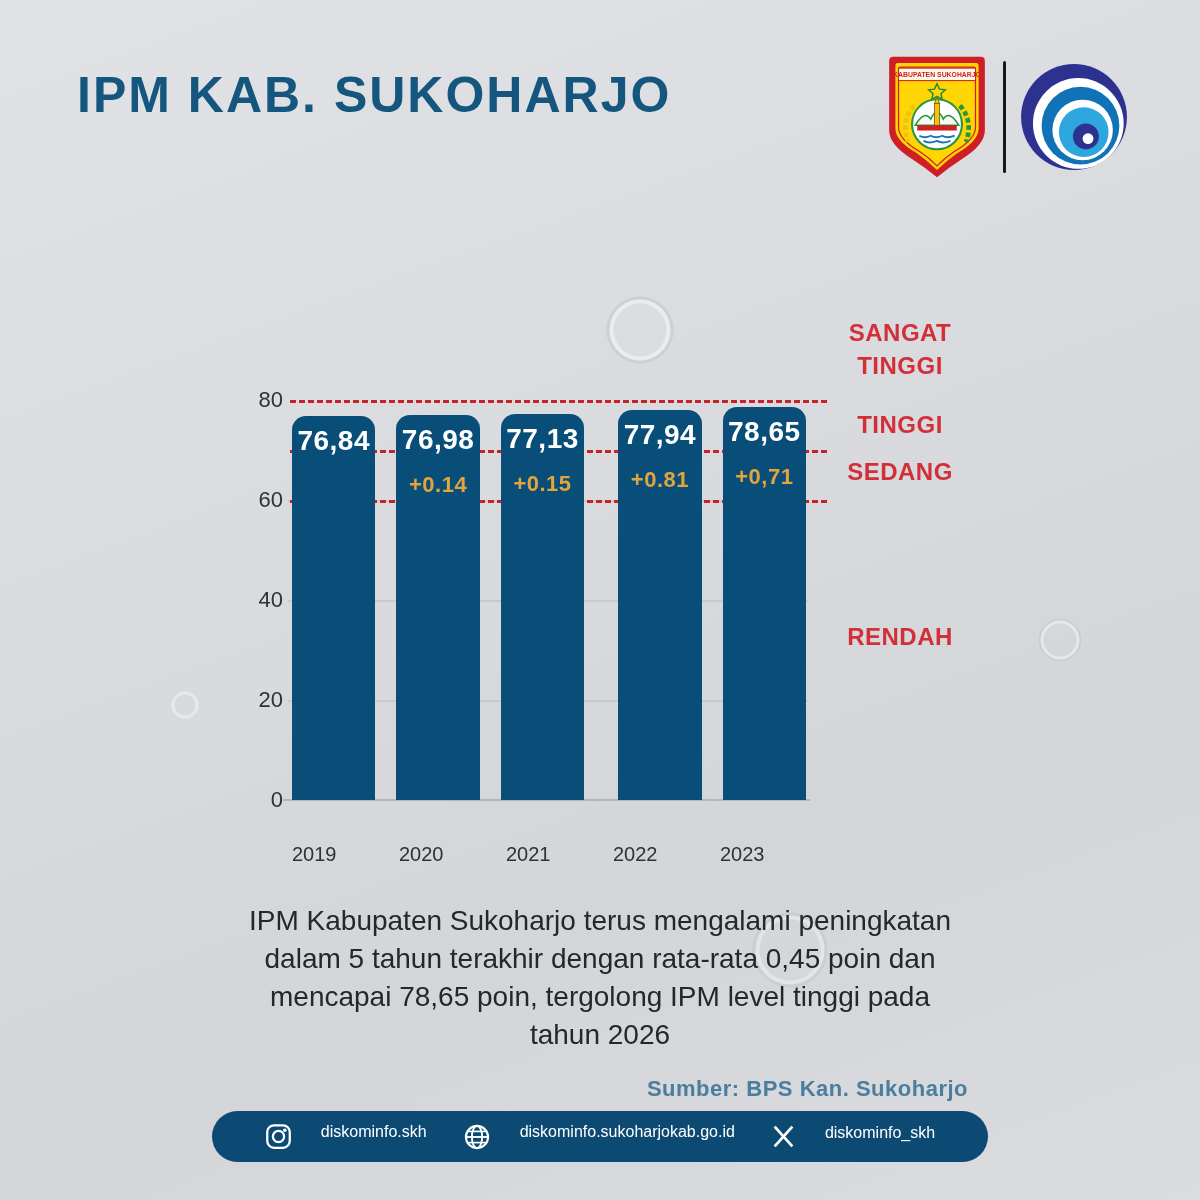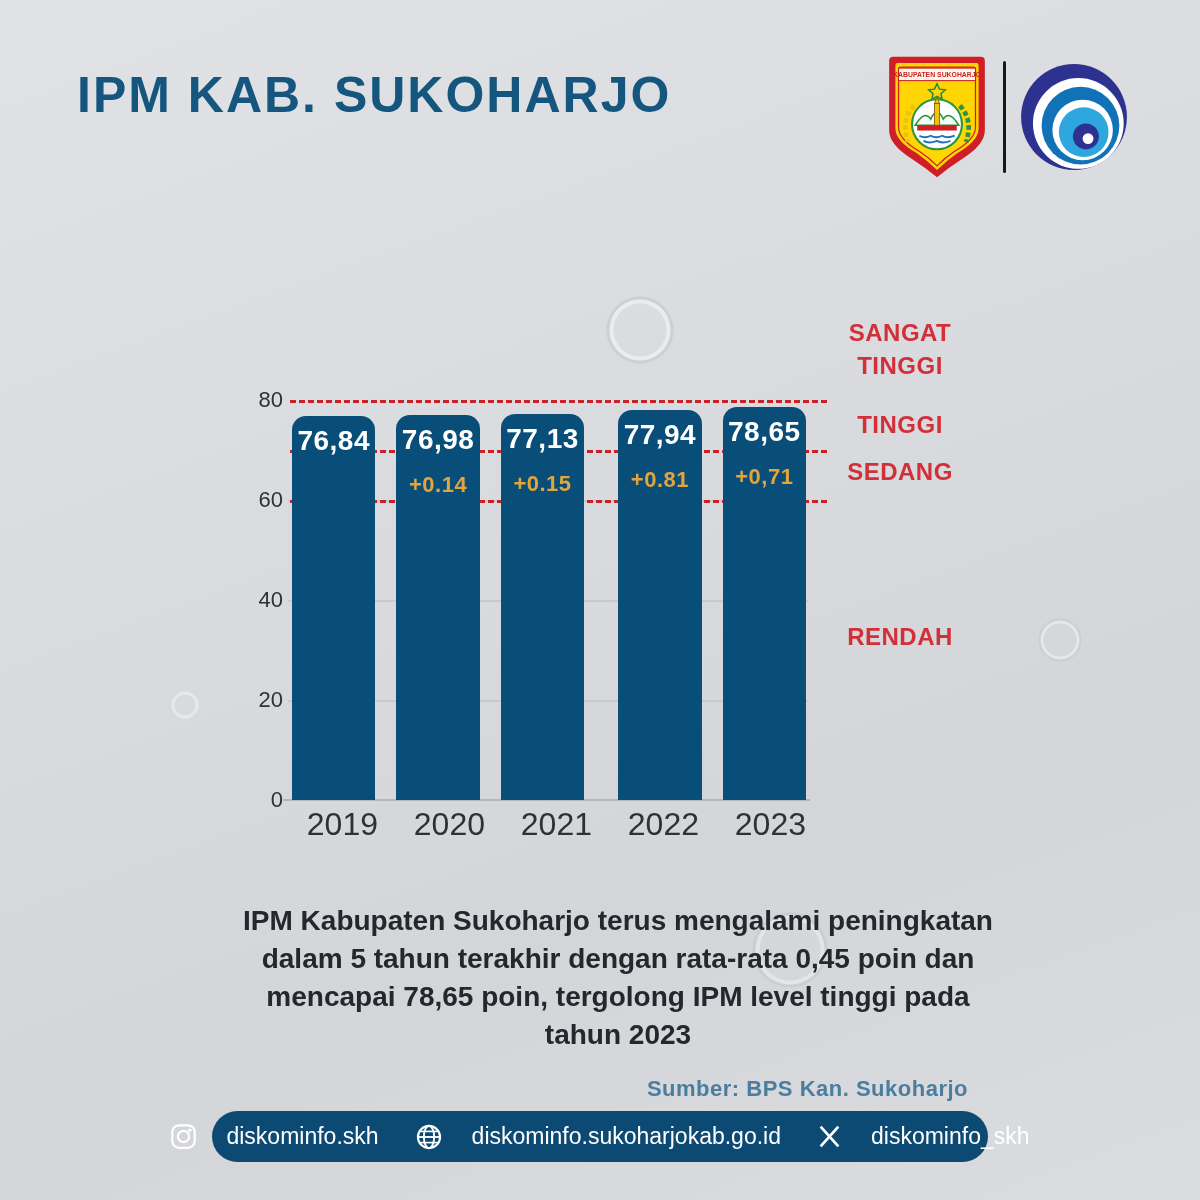--- a/index.html
+++ b/index.html
@@ -21,28 +21,28 @@
   
   .ytick{position:absolute; width:52px; text-align:right; font-size:22px; color:#2e3136; height:28px; line-height:28px;}
   .gridline{position:absolute; left:288px; width:520px; height:2px; background:#c7c9cd;}
   .baseline{position:absolute; left:283px; top:799px; width:527px; height:2px; background:#b4b6ba;}
   .threshold-line{position:absolute; left:290px; width:537px; border-top:3px dashed #c92128;}
   .bars{position:absolute; left:292px; top:400px; width:514px; height:400px; display:flex; align-items:flex-end; gap:21px;}
   .bar{width:100px; background:#084e79; border-radius:14px 14px 0 0; display:flex; flex-direction:column; align-items:center;}
   .bar .value{margin-top:9px; color:#ffffff; font-weight:bold; font-size:28px; letter-spacing:.5px;}
   .bar .delta{margin-top:16px; color:#e2a43c; font-weight:bold; font-size:22px; letter-spacing:.5px;}
   .xlabels{position:absolute; left:292px; top:806px; width:514px; display:flex; gap:21px;}
-  .xlabels span{width:86px; text-align:right; font-size:32px; color:#2e3136;}
+  .xlabels span{width:86px; text-align:left; font-size:20px; color:#2e3136;margin-top:37px;}
   .zone{position:absolute; left:838px; width:124px; text-align:center; color:#d22f38; font-weight:800; font-size:24px; line-height:33px; letter-spacing:.5px;}
   
-  .description{position:absolute; left:208px; top:902px; width:820px; text-align:center; color:#24272c; font-size:28px; line-height:38px;font-weight:bold;}
+  .description{position:absolute; left:190px; top:902px; width:820px; text-align:center; color:#24272c; font-size:28px; line-height:38px;}
   .source{position:absolute; left:560px; top:1076px; width:408px; text-align:right; color:#4b7d9e; font-weight:bold; font-size:22px; letter-spacing:.5px;}
   .footer-pill{position:absolute; left:212px; top:1111px; width:776px; height:51px; background:#0d4a73; border-radius:26px;
     display:flex; align-items:center; justify-content:center; gap:36px;}
-  .social-item{display:flex; align-items:center; gap:29px; color:#ffffff; font-size:23px;}
+  .social-item{display:flex; gap:29px; color:#ffffff; font-size:16px;}
   .social-item svg{display:block;}
 </style>
 </head>
 <body>
 
 <div id="canvas">
 
   <div class="title">
     <div class="line">IPM KAB. SUKOHARJO</div>
   </div>
@@ -127,21 +127,21 @@
     <div class="zone" style="top:316px">SANGAT TINGGI</div>
     <div class="zone" style="top:408px">TINGGI</div>
     <div class="zone" style="top:455px">SEDANG</div>
     <div class="zone" style="top:620px">RENDAH</div>
   </div>
 
   <div class="description">
     <div>IPM Kabupaten Sukoharjo terus mengalami peningkatan</div>
     <div>dalam 5 tahun terakhir dengan rata-rata 0,45 poin dan</div>
     <div>mencapai 78,65 poin, tergolong IPM level tinggi pada</div>
-    <div>tahun 2023</div>
+    <div>tahun 2026</div>
   </div>
 
   <div class="source">Sumber: BPS Kan. Sukoharjo</div>
 
   <div class="footer-pill">
     <div class="social-item">
       <svg width="27" height="27" viewBox="0 0 24 24">
         <rect x="2" y="2" width="20" height="20" rx="6" fill="none" stroke="#ffffff" stroke-width="2"></rect>
         <circle cx="12" cy="12" r="5" fill="none" stroke="#ffffff" stroke-width="2"></circle>
         <circle cx="17.6" cy="6.4" r="1.6" fill="#ffffff"></circle>

